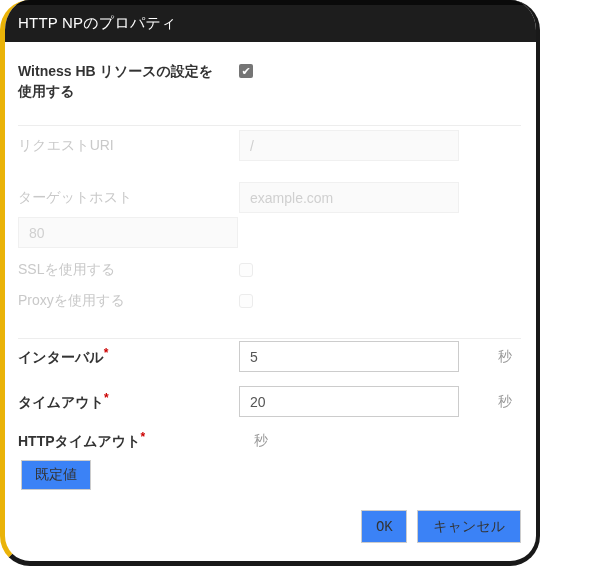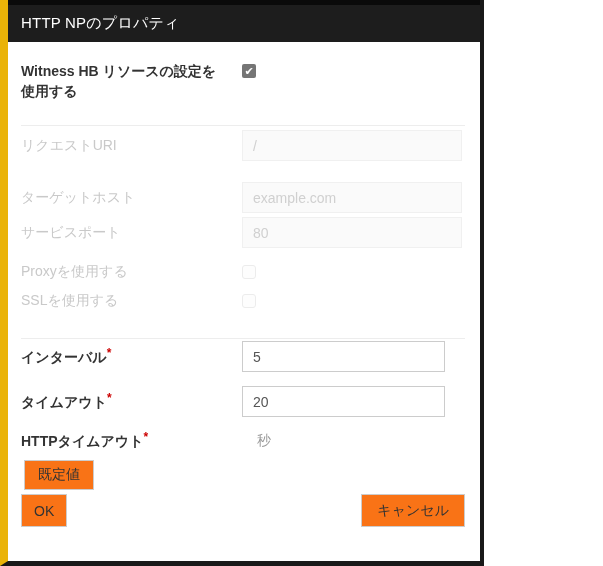--- a/index.html
+++ b/index.html
@@ -1,20 +1,21 @@
 <!DOCTYPE html>
 <html><head>
 <meta charset="utf-8">
 <style>
   * { margin:0; padding:0; box-sizing:border-box; }
   body { background:#fff; font-family:"Liberation Sans","DejaVu Sans",sans-serif; }
   .dialog {
-    width:484px; height:566px; background:#fff;
-    border-left:8px solid #eab308; border-right:4px solid #191919; border-bottom:5px solid #191919;
+    width:540px; height:566px; background:#fff;
+    border-left:5px solid #eab308; border-right:4px solid #191919; border-bottom:5px solid #191919;
     overflow:hidden;
+    border-radius:30px;
   }
   .header {
     height:42px; background:#1d1d1d; border-top:5px solid #0a0a0a;
     display:flex; align-items:center; padding-left:13px;
   }
   .header .title { color:#ffffff; font-size:15px; letter-spacing:0.2px; }
   .body { padding:0 15px 0 13px; }
   .row { display:flex; align-items:center;gap:24px; }
   .label-col { width:197px; flex:0 0 197px; font-size:14px; }
   .lbl-strong { color:#333; font-weight:bold; line-height:20px; }
@@ -43,25 +44,25 @@
   .txt-input {
     width:220px; height:31px; border:1px solid #f0f0f0; background:#fafafa;
     font-size:14px; padding:0 10px; color:#666; outline:none;
     font-family:"Liberation Sans","DejaVu Sans",sans-serif;
   }
   .txt-input::placeholder { color:#d0d0d0; opacity:1; }
   .txt-input.active { border:1px solid #cccccc; background:#ffffff; color:#555; }
   .suffix { color:#999; font-size:14px; margin-left:15px; }
 
   .btn {
-    background:#f97316; border:1px solid #ccc; color:#333; font-size:14px;
-    font-family:Liberation Sans, sans-serif; cursor:pointer;
+    background:#3b82f6; border:1px solid #ccc; color:#333; font-size:14px;
+    font-family:Liberation Mono, monospace; cursor:pointer;
   }
   .btn-default { margin-top:9px; margin-left:3px; height:30px; padding:0 13px; }
-  .footer { margin-top:4px; display:flex; justify-content:space-between; gap:10px; }
+  .footer { margin-top:20px; display:flex; justify-content:flex-end; gap:10px; }
   .btn-ok { height:33px; min-width:46px; padding:0 12px; }
   .btn-cancel { height:33px; min-width:96px; padding:5px 15px; }
 </style>
 </head>
 <body>
 
 <div class="dialog">
 
   <div class="header">
     <span class="title">HTTP NPのプロパティ</span>
@@ -82,31 +83,30 @@
       <div class="label-col lbl-disabled">リクエストURI</div>
       <input class="txt-input" type="text" disabled="" placeholder="/" style="">
     </div>
 
     <div class="row row-target">
       <div class="label-col lbl-disabled">ターゲットホスト</div>
       <input class="txt-input" type="text" disabled="" placeholder="example.com" style="">
     </div>
 
     <div class="row row-gap">
-      <div class="label-col lbl-disabled">サービスポート</div>
       <input class="txt-input" type="text" disabled="" placeholder="80" style="">
+    </div>
+
+    <div class="row row-ssl">
+      <div class="label-col lbl-disabled">SSLを使用する</div>
+      <div class="checkbox off"></div>
     </div>
 
     <div class="row row-proxy">
       <div class="label-col lbl-disabled">Proxyを使用する</div>
-      <div class="checkbox off"></div>
-    </div>
-
-    <div class="row row-ssl">
-      <div class="label-col lbl-disabled">SSLを使用する</div>
       <div class="checkbox off"></div>
     </div>
 
     <div class="divider div2"></div>
 
     <div class="row row-interval">
       <div class="label-col lbl-strong"><span>インターバル</span><sup class="req">*</sup></div>
       <input class="txt-input active" type="text" value="5" style="">
       <span class="suffix">秒</span>
     </div>

